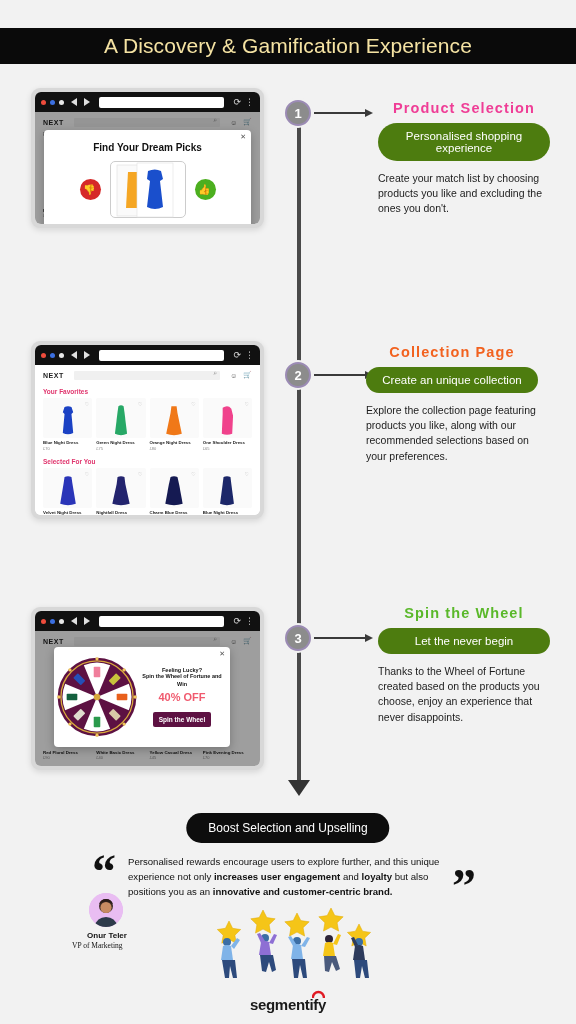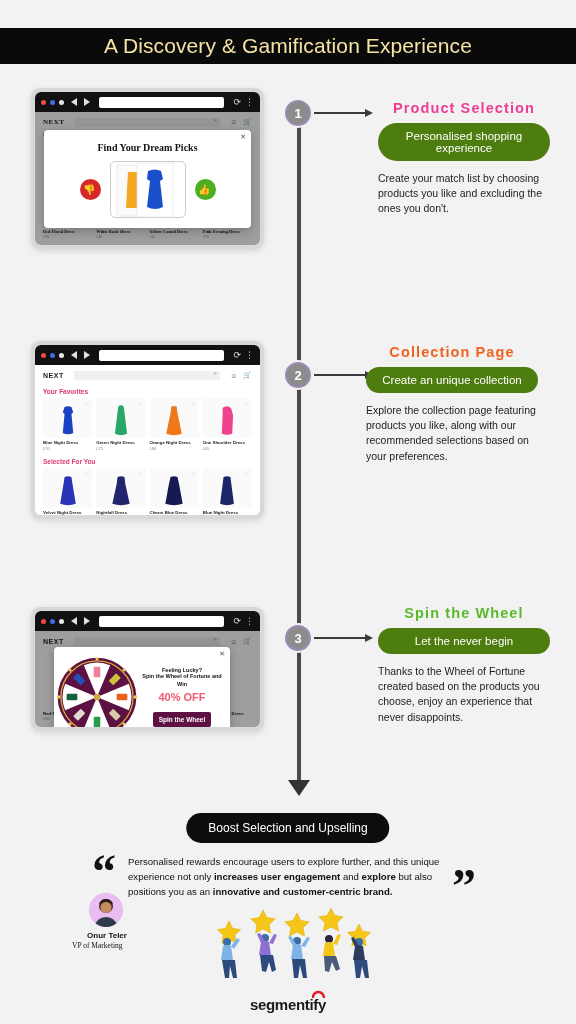--- a/index.html
+++ b/index.html
@@ -170,21 +170,21 @@
       <div class="chrome">
         <span class="dot r"></span>
         <span class="dot b"></span>
         <span class="dot w"></span>
         <span class="nav-tri back"></span>
         <span class="nav-tri fwd"></span>
         <span class="urlbar"></span>
         <span class="chrome-ico">⟳</span>
         <span class="chrome-ico">⋮</span>
       </div>
-      <div class="site" style="height:133px;font-family:Liberation Serif, serif;">
+      <div class="site" style="height:112px;">
         <div class="site-head">
           <span class="site-logo">NEXT</span>
           <span class="site-search"></span>
           <span class="site-ico">☺</span>
           <span class="site-ico">🛒</span>
         </div>
         <div class="crumb">Fashion &gt; Women Fashion &gt; Dresses</div>
 
         <div class="grid4" style="position:absolute; bottom:2px; left:0; right:0;">
           <div class="pcard">
@@ -365,21 +365,21 @@
       <div class="chrome">
         <span class="dot r"></span>
         <span class="dot b"></span>
         <span class="dot w"></span>
         <span class="nav-tri back"></span>
         <span class="nav-tri fwd"></span>
         <span class="urlbar"></span>
         <span class="chrome-ico">⟳</span>
         <span class="chrome-ico">⋮</span>
       </div>
-      <div class="site" style="height:96px;border-radius:15px;">
+      <div class="site" style="height:135px;border-radius:15px;">
         <div class="site-head">
           <span class="site-logo">NEXT</span>
           <span class="site-search"></span>
           <span class="site-ico">☺</span>
           <span class="site-ico">🛒</span>
         </div>
         <div class="grid4" style="position:absolute; bottom:2px; left:0; right:0;">
           <div class="pcard">
             <div class="pname">Red Floral Dress</div>
             <div class="pprice">£90</div>
@@ -446,21 +446,21 @@
         </div>
       </div>
     </div>
   </div>
 
   <div class="cta">Boost Selection and Upselling</div>
 
   <span class="quote-mark" style="left:92px; top:848px;">“</span>
   <span class="quote-mark" style="left:452px; top:862px;">”</span>
 
-  <div class="quote-text"><span>Personalised rewards encourage users to explore further, and this unique experience not only </span><b>increases user engagement</b><span> and </span><b>explore</b><span> but also positions you as an </span><b>innovative and customer-centric brand.</b></div>
+  <div class="quote-text"><span>Personalised rewards encourage users to explore further, and this unique experience not only </span><b>increases user engagement</b><span> and </span><b>loyalty</b><span> but also positions you as an </span><b>innovative and customer-centric brand.</b></div>
 
   <div class="avatar">
     <svg viewBox="0 0 34 34" width="34" height="34">
       <circle cx="17" cy="17" r="17" fill="#e9bdf2"></circle>
       <circle cx="17" cy="13" r="7" fill="#3b2a25"></circle>
       <circle cx="17" cy="14.5" r="5.6" fill="#c78b62"></circle>
       <path d="M10 11 q7 -5 14 0 q-2 -5 -7 -5 q-5 0 -7 5z" fill="#2a1c18"></path>
       <path d="M5 34 q3 -10 12 -10 q9 0 12 10 z" fill="#2d3b4a"></path>
     </svg>
   </div>

